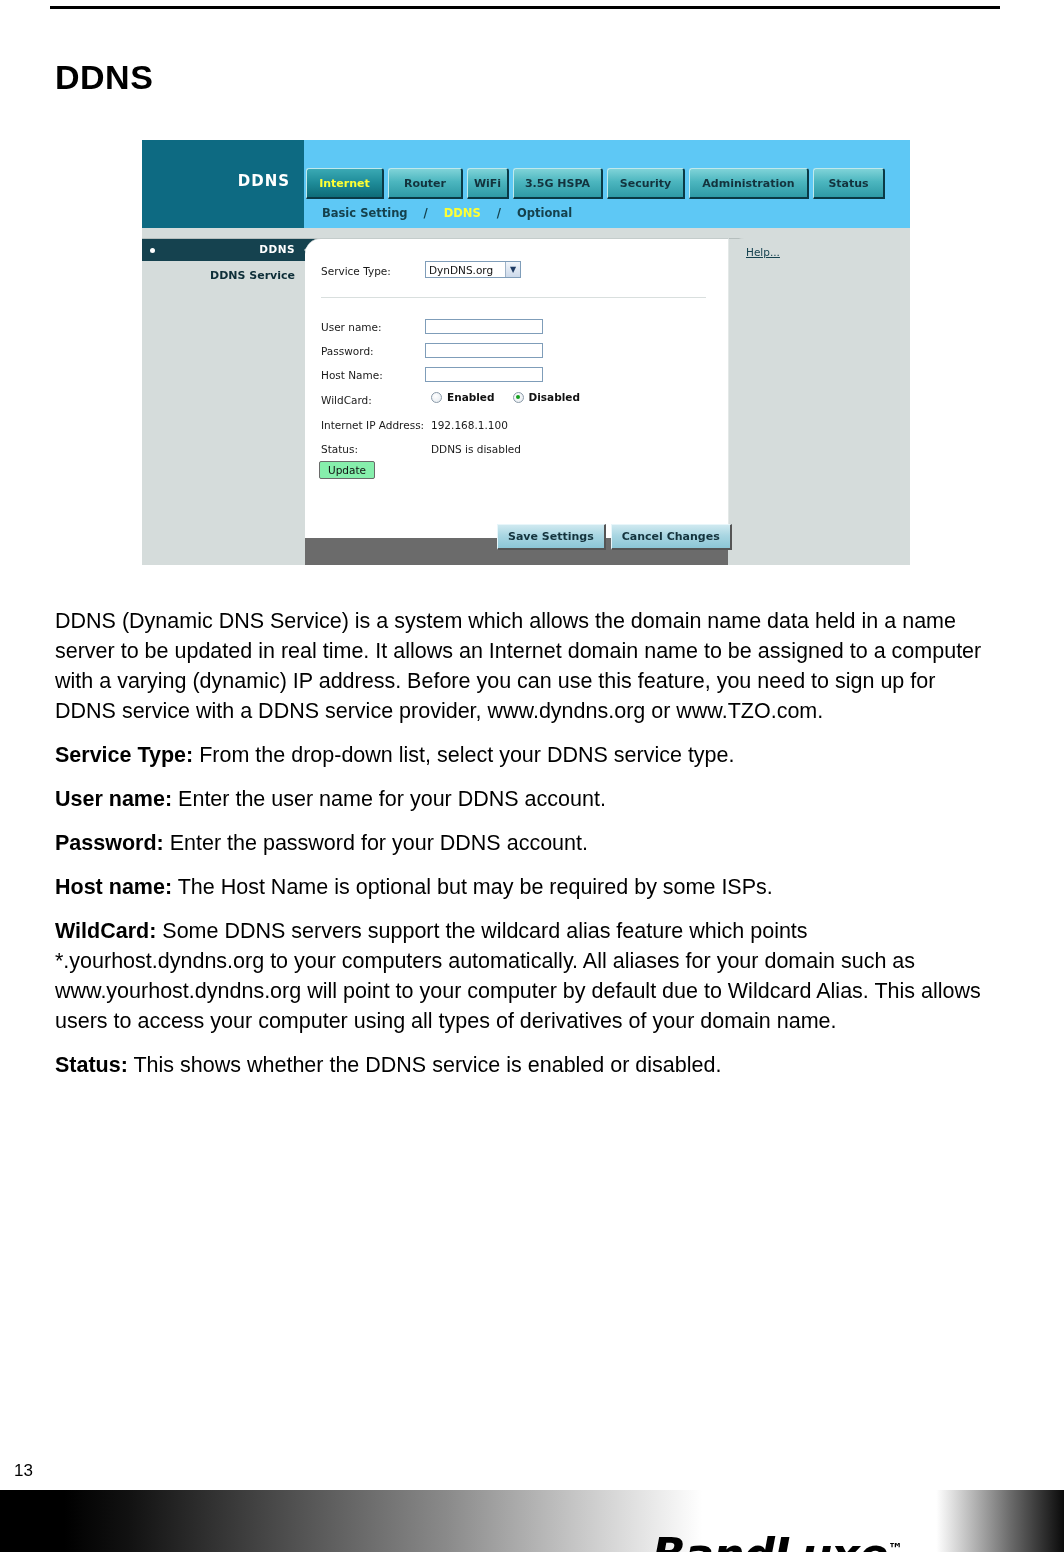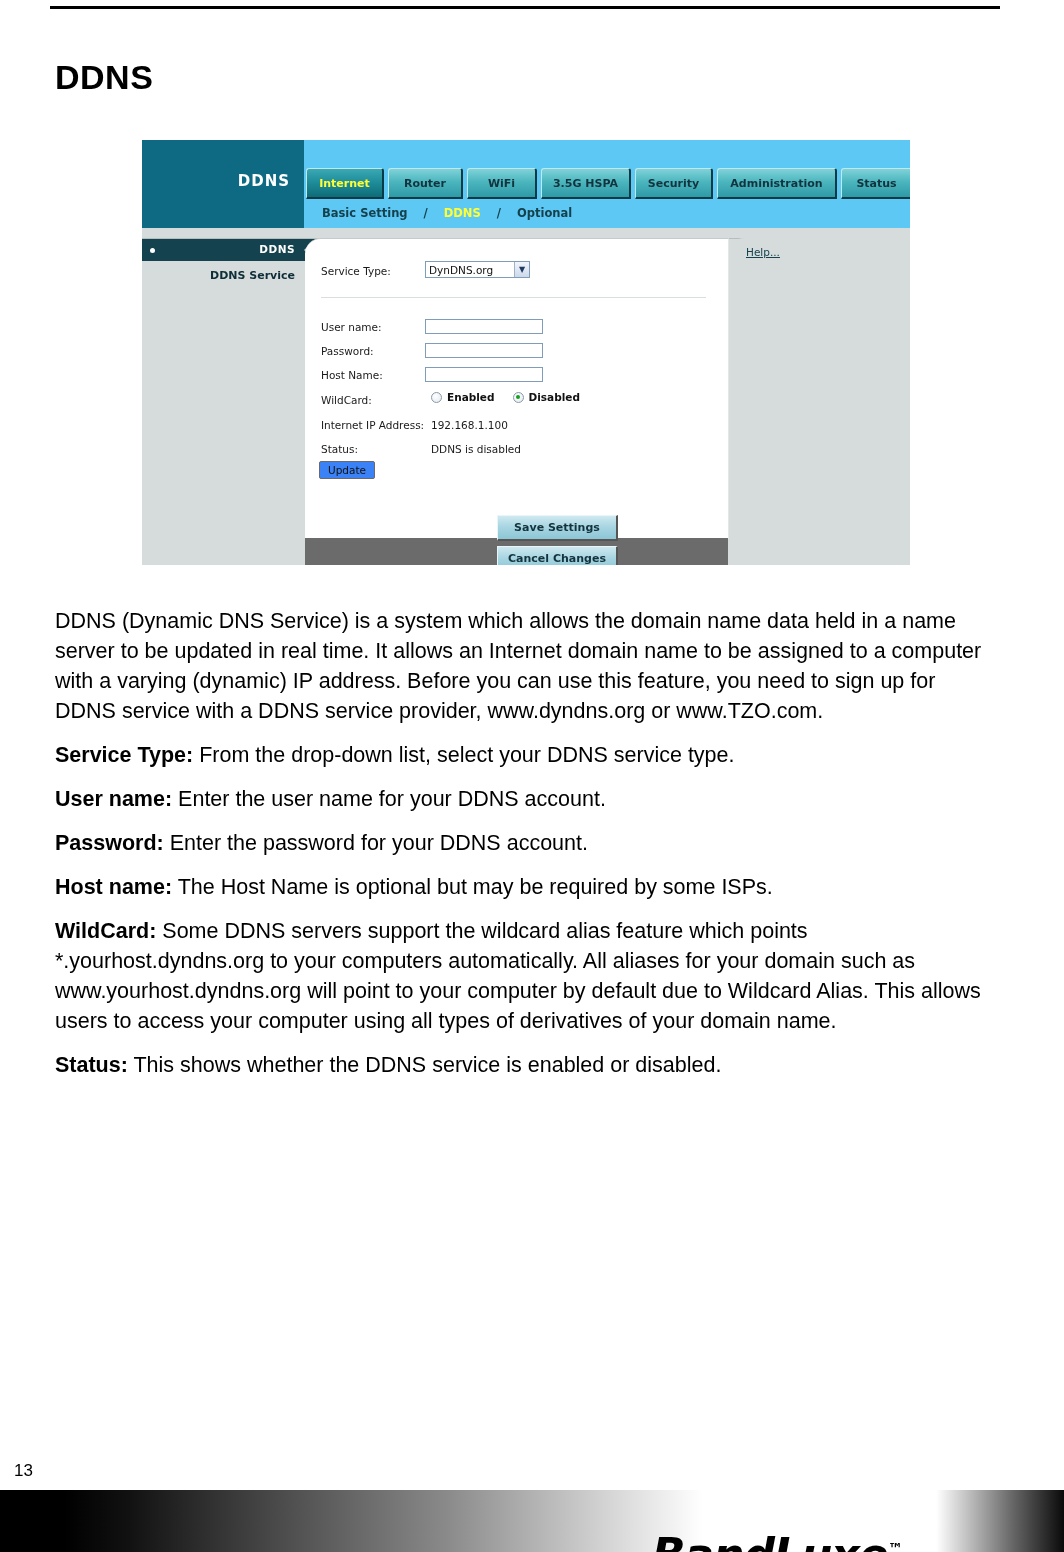--- a/index.html
+++ b/index.html
@@ -100,21 +100,21 @@
     color: #13333d;
     box-sizing: border-box;
     padding: 0 4px;
   }
   .tab.active {
     background: linear-gradient(to bottom, #3aa9b4 0%, #1e8b98 50%, #0e6c78 100%);
     color: #ffff33;
   }
   .tab.w1 { width: 78px; }
   .tab.w2 { width: 75px; }
-  .tab.w3 { width: 70px; }
+  .tab.w3 { width: 42px; }
   .tab.w4 { width: 90px; }
   .tab.w5 { width: 78px; }
   .tab.w6 { width: 120px; }
   .tab.w7 { width: 72px; }
 
   
   .subnav {
     position: absolute;
     left: 180px;
     top: 66px;
@@ -225,21 +225,21 @@
   .selbox {
     display: inline-flex;
     align-items: center;
     height: 17px;
     border: 1px solid #7f9db9;
     background: #ffffff;
     box-sizing: border-box;
     font-size: 10.5px;
     padding-left: 3px;
   }
-  .selbox .sel-text { padding-right: 21px; color: #111; }
+  .selbox .sel-text { padding-right: 12px; color: #111; }
   .selbox .sel-arrow {
     width: 15px;
     height: 15px;
     background: linear-gradient(to bottom, #f2f6fb, #ccd9ea);
     border-left: 1px solid #9fb3c8;
     display: flex;
     align-items: center;
     justify-content: center;
     font-size: 8px;
     color: #1f3b63;
@@ -263,21 +263,21 @@
     width: 4px; height: 4px;
     border-radius: 50%;
     background: #15a01e;
   }
   .radio-lbl { font-size: 10.5px; font-weight: bold; color: #111; }
 
   .btn-update {
     font-size: 10.5px;
     padding: 2px 8px;
     border: 1px solid #6a6a6a;
-    background: #3b82f6;
+    background: #86efac;
     color: #111;
     border-radius: 2px;
     font-family: "DejaVu Sans", sans-serif;
   }
 
   
   .helppanel {
     position: absolute;
     left: 588px;
     top: 98px;
@@ -300,24 +300,23 @@
     position: absolute;
     left: 163px;
     top: 398px;
     width: 423px;
     height: 27px;
     background: #6b6b6b;
   }
   .shot-footer-btns {
     position: absolute;
     left: 355px;
-    top: 375px;
+    top: 384px;
     display: flex;
     gap: 5px;
-    flex-direction: column;
   }
   .fbtn {
     height: 26px;
     background: linear-gradient(to bottom, #cfe9f0 0%, #a9d6e2 45%, #8cc6d6 100%);
     border-top: 1px solid #e8f6fa;
     border-left: 1px solid #e8f6fa;
     border-right: 2px solid #555;
     border-bottom: 2px solid #555;
     display: flex;
     align-items: center;

